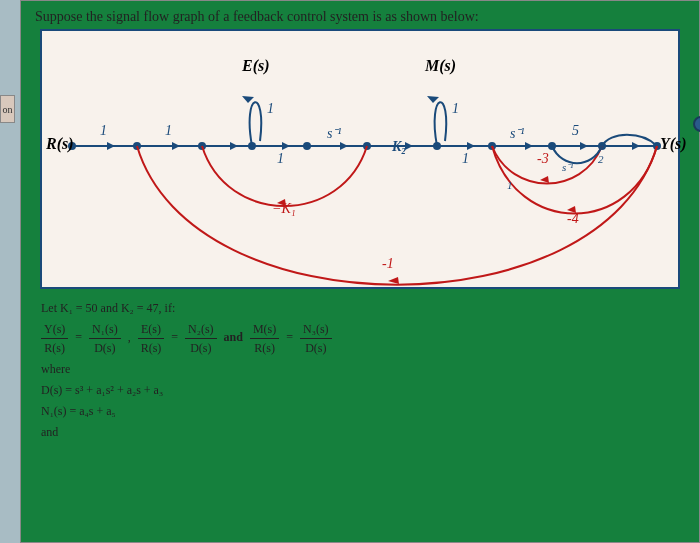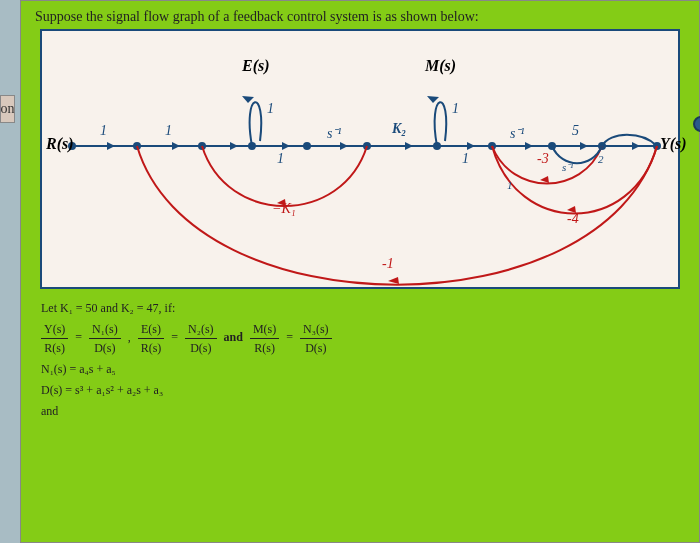--- a/index.html
+++ b/index.html
@@ -10,33 +10,33 @@
     font-family: Georgia, 'Times New Roman', serif;
     position: relative;
     overflow: hidden;
   }
   .page {
     position: absolute;
     left: 20px;
     top: 0;
     width: 680px;
     height: 543px;
-    background: #84cc16;
+    background: #15803d;
     border: 1px solid #888;
     padding: 8px 14px;
   }
   .left-tab {
     position: absolute;
     left: 0;
     top: 95px;
     width: 15px;
     height: 28px;
     background: #d8c8bc;
     border: 1px solid #888;
-    font-size: 14px;
+    font-size: 10px;
     display: flex;
     align-items: center;
     justify-content: center;
     color: #333;
   }
   .problem-text {
     font-size: 14px;
     color: #222;
     margin-bottom: 4px;
   }
@@ -172,21 +172,21 @@
     <span class="node-label" style="left:4px; top:104px;">R(s)</span>
     <span class="node-label" style="left:618px; top:104px;">Y(s)</span>
     <span class="node-label" style="left:200px; top:26px;">E(s)</span>
     <span class="node-label" style="left:383px; top:26px;">M(s)</span>
 
     <span class="edge-label" style="left:58px; top:92px;">1</span>
     <span class="edge-label" style="left:123px; top:92px;">1</span>
     <span class="edge-label" style="left:225px; top:70px;">1</span>
     <span class="edge-label" style="left:235px; top:120px;">1</span>
     <span class="edge-label" style="left:285px; top:92px;">s⁻¹</span>
-    <span class="edge-label" style="left:350px; top:90px; font-weight:bold;">K₂</span>
+    <span class="edge-label" style="left:350px; top:108px; font-weight:bold;">K₂</span>
     <span class="edge-label" style="left:410px; top:70px;">1</span>
     <span class="edge-label" style="left:420px; top:120px;">1</span>
     <span class="edge-label" style="left:468px; top:92px;">s⁻¹</span>
     <span class="edge-label" style="left:530px; top:92px;">5</span>
 
     <span class="edge-label neg" style="left:230px; top:170px; font-weight:normal;">−K₁</span>
     <span class="edge-label neg" style="left:495px; top:120px;">-3</span>
     <span class="edge-label" style="left:520px; top:128px; font-size:11px;">s⁻¹</span>
     <span class="edge-label" style="left:556px; top:122px; font-size:11px;">2</span>
     <span class="edge-label" style="left:465px; top:148px; font-size:11px;">1</span>
@@ -224,18 +224,19 @@
         <span class="num">M(s)</span>
         <span class="den">R(s)</span>
       </span>
       <span class="eq-sep">=</span>
       <span class="frac">
         <span class="num">N₃(s)</span>
         <span class="den">D(s)</span>
       </span>
     </div>
 
+    <div class="row">where</div>
+    <div class="row">D(s) = s³ + a₁s² + a₂s + a₃</div>
     <div class="row">N₁(s) = a₄s + a₅</div>
-    <div class="row">D(s) = s³ + a₁s² + a₂s + a₃</div>
     <div class="row">and</div>
   </div>
 
 </div>
 
 </body></html>

